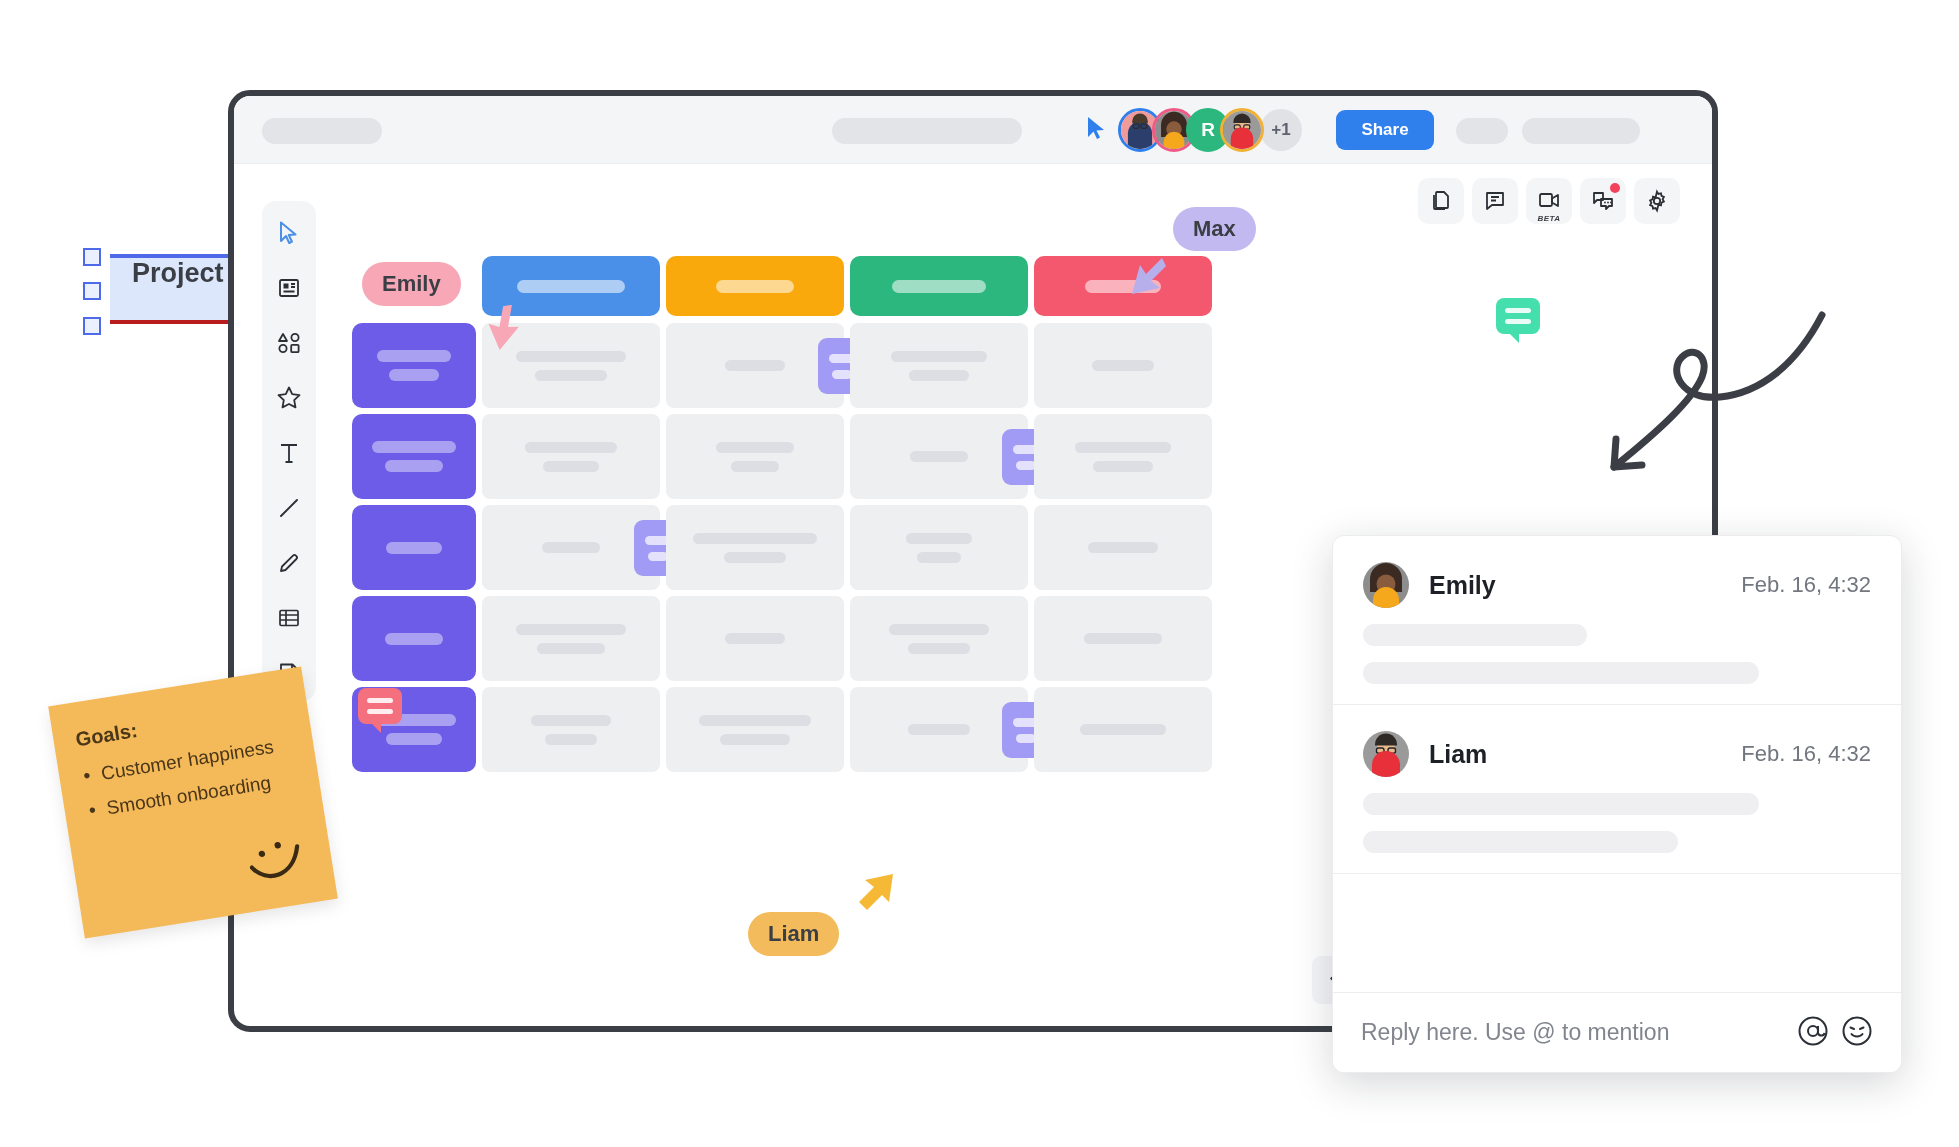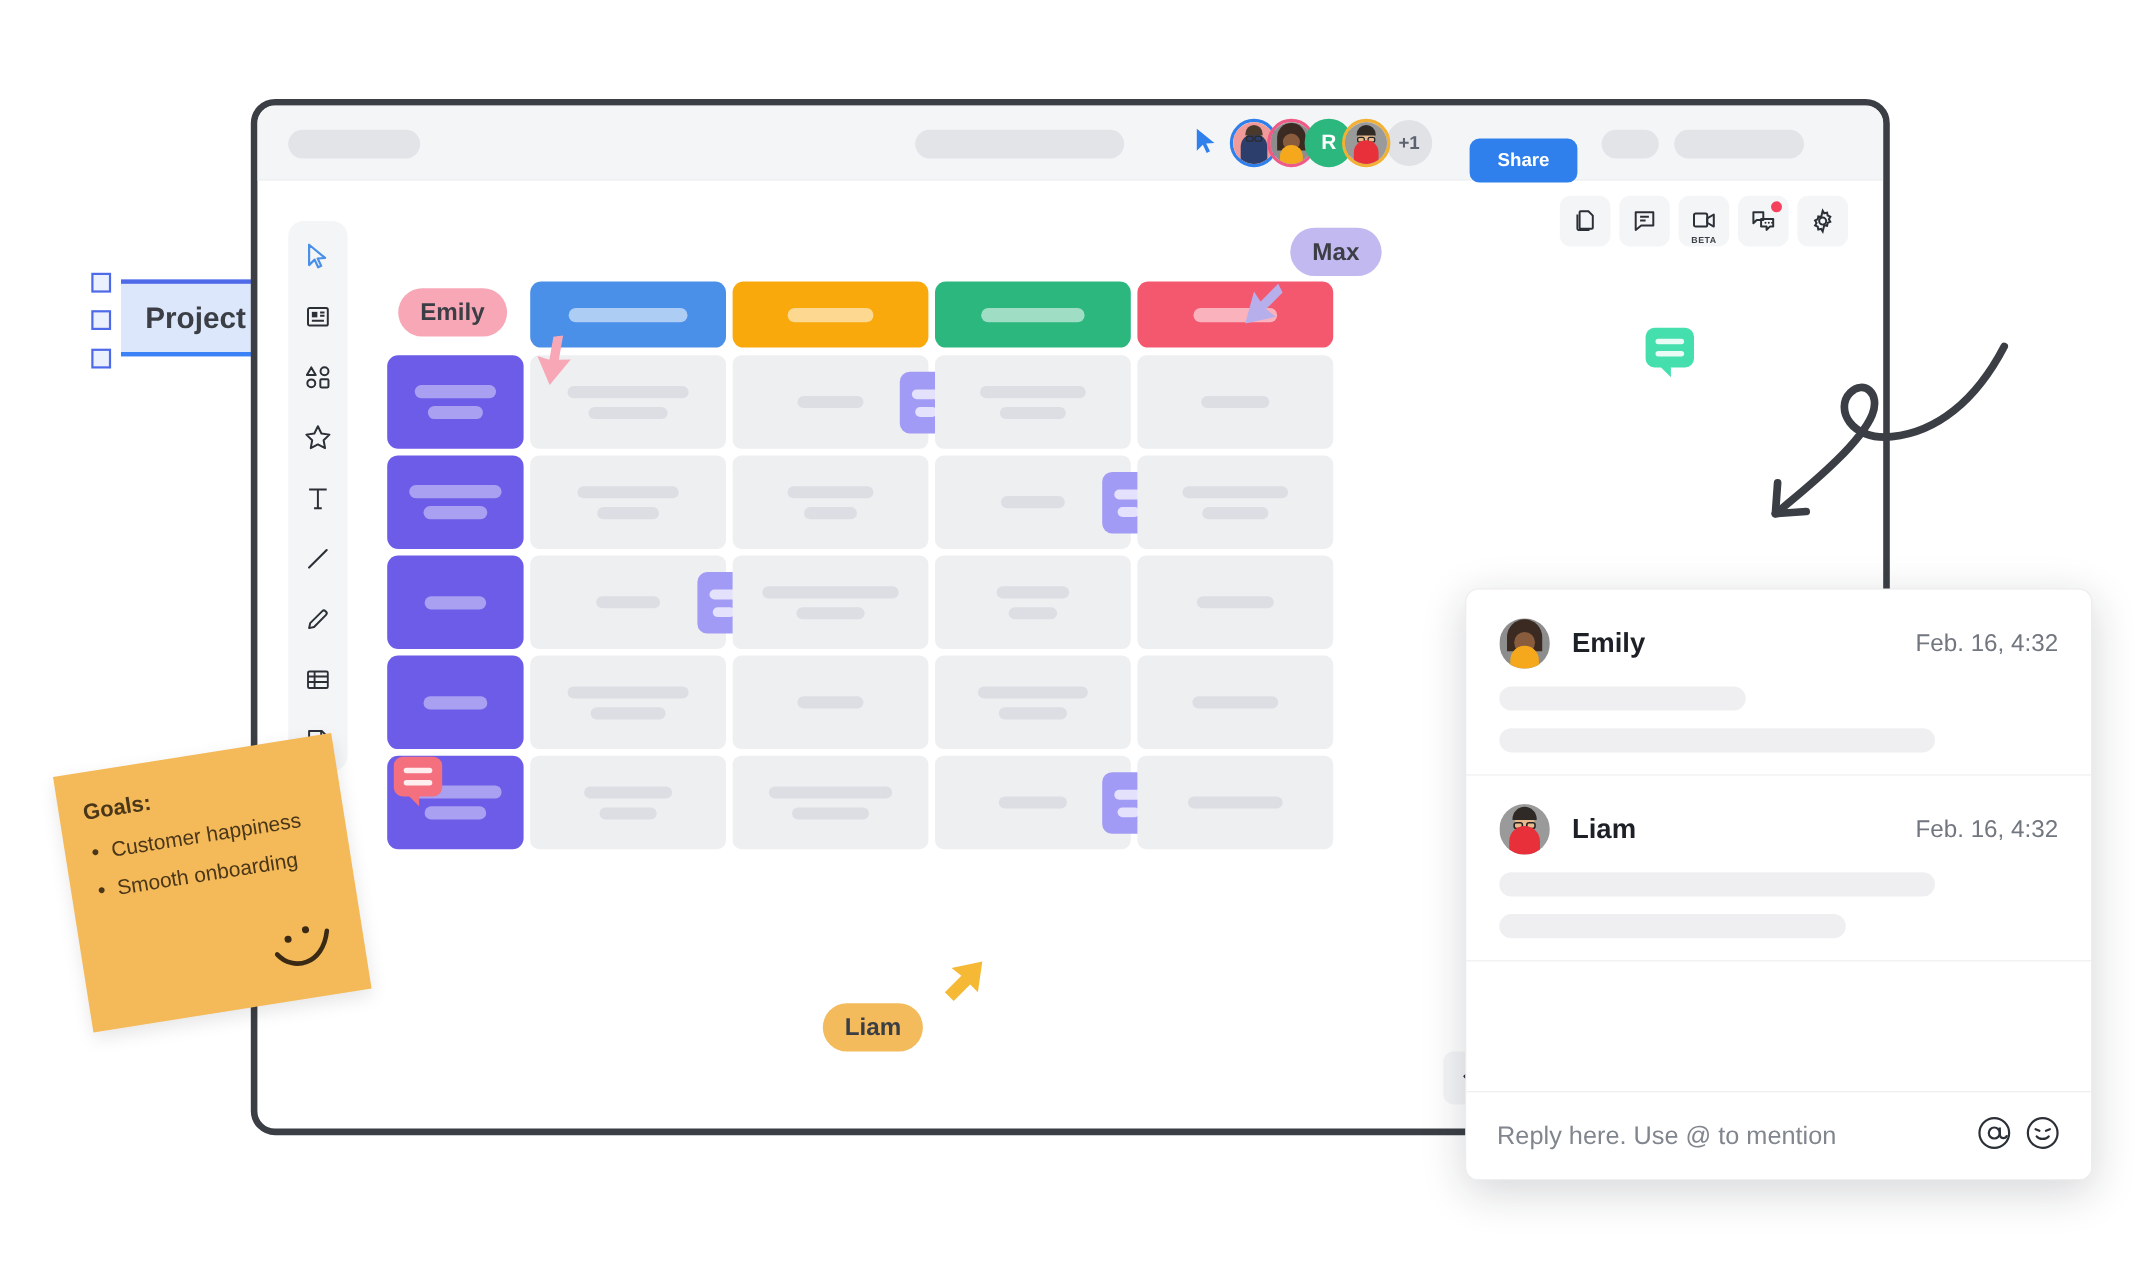--- a/index.html
+++ b/index.html
@@ -45,37 +45,37 @@
   .av.ring-pink   { border-color: #ef5b86; }
   .av.ring-amber  { border-color: #f2b134; }
   .av-plus {
     width: 42px; height: 42px; border-radius: 50%; background: #e0e2e6;
     color: #5c6270; font-size: 17px; font-weight: 600; border: none;
     display: flex; align-items: center; justify-content: center; margin-left: -4px;
   }
   .face { position: absolute; inset: 0; }
 
   .share-btn {
-    position: absolute; left: 1102px; top: 30px;
+    position: absolute; left: 1102px; top: 14px;
     width: 98px; height: 40px; border-radius: 9px;
     background: #2f80ed; color: #fff; border: none;
     font-size: 17px; font-weight: 700; cursor: pointer;
     font-family: "Liberation Sans", sans-serif;
   }
 
   
   .top-tools { position: absolute; right: 32px; top: 82px; display: flex; gap: 8px; }
   .tt {
     width: 46px; height: 46px; border-radius: 10px; background: #f4f5f7;
     display: flex; align-items: center; justify-content: center;
     position: relative; border: none; cursor: pointer;
   }
   .tt .beta {
     position: absolute; bottom: 1px; left: 50%; transform: translateX(-50%);
-    font-size: 8px; font-weight: 700; color: #3b3f45; letter-spacing: .4px;
+    font-size: 8px; font-weight: 700; color: #3b3f45; letter-spacing: .4px; font-style: italic;
   }
   .tt .dot {
     position: absolute; top: 5px; right: 6px; width: 10px; height: 10px;
     border-radius: 50%; background: #f4425c;
   }
 
   
   .rail {
     position: absolute; left: 28px; top: 105px;
     width: 54px; height: 500px; background: #f4f5f7;
@@ -138,22 +138,22 @@
     border-left: 11px solid transparent; border-right: 0 solid transparent;
     border-top: 11px solid currentColor;
   }
   .bubble .l { position: absolute; left: 9px; height: 5px; border-radius: 3px; background: rgba(255,255,255,.88); }
   .bubble-green { left: 1496px; top: 298px; background: #45dfae; color: #45dfae; }
   .bubble-pink  { left: 358px;  top: 688px; background: #f4707e; color: #f4707e; }
 
   
   .proj-box {
     position: absolute; left: 110px; top: 254px; width: 160px; height: 70px;
-    background: #dce7fb; border-top: 4px solid #4f6ae8; border-bottom: 4px solid #3b82f6;
-    display: flex; align-items: center;
+    background: #dce7fb; border-top: 4px solid #4f6ae8; border-bottom: 4px solid #b91c1c;
+    display: flex; 
   }
   .proj-label { font-size: 27px; font-weight: 700; color: #3b3f45; margin-left: 22px; }
   .handle {
     position: absolute; width: 18px; height: 18px; background: #eaf0fd;
     border: 2px solid #4f6ae8;
   }
   .h-tl { left: 83px; top: 248px; }
   .h-ml { left: 83px; top: 282px; }
   .h-bl { left: 83px; top: 317px; }
 

